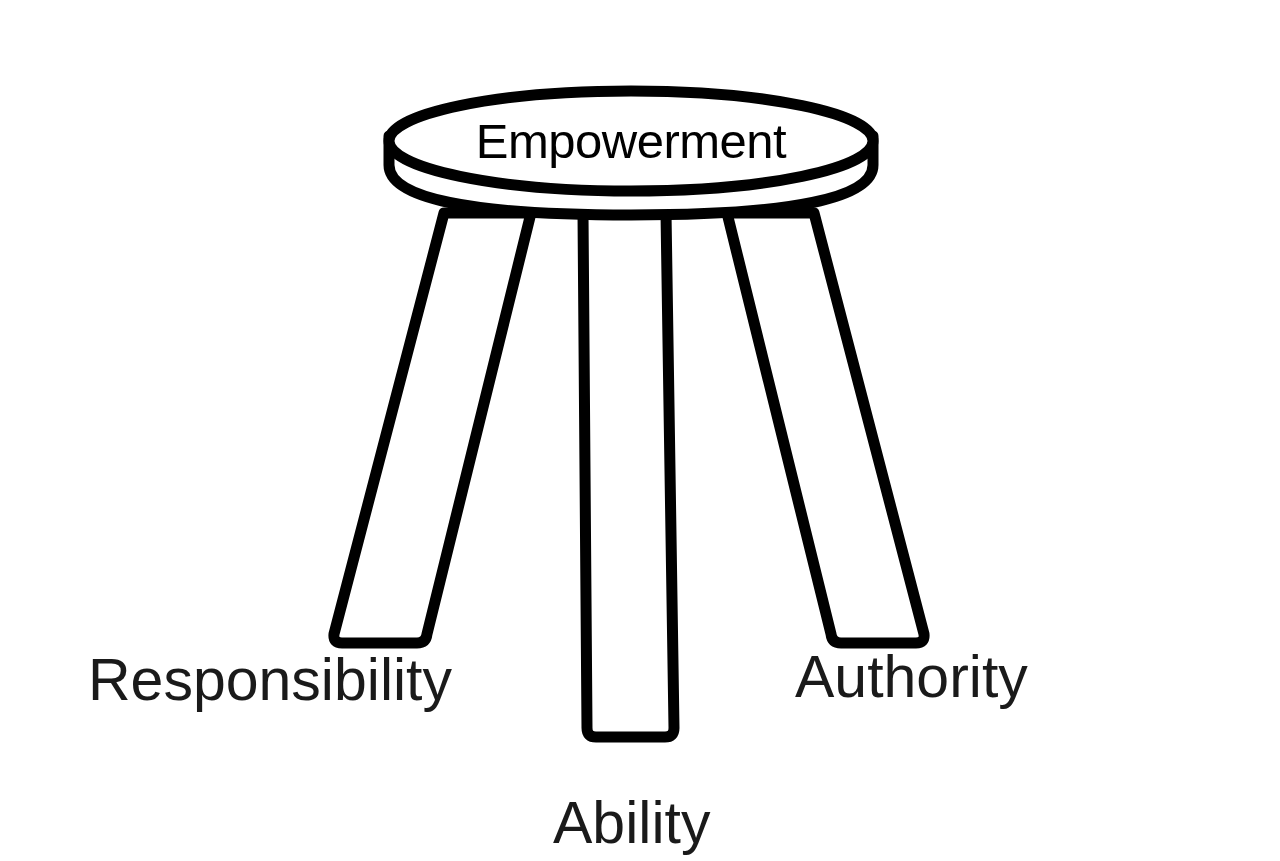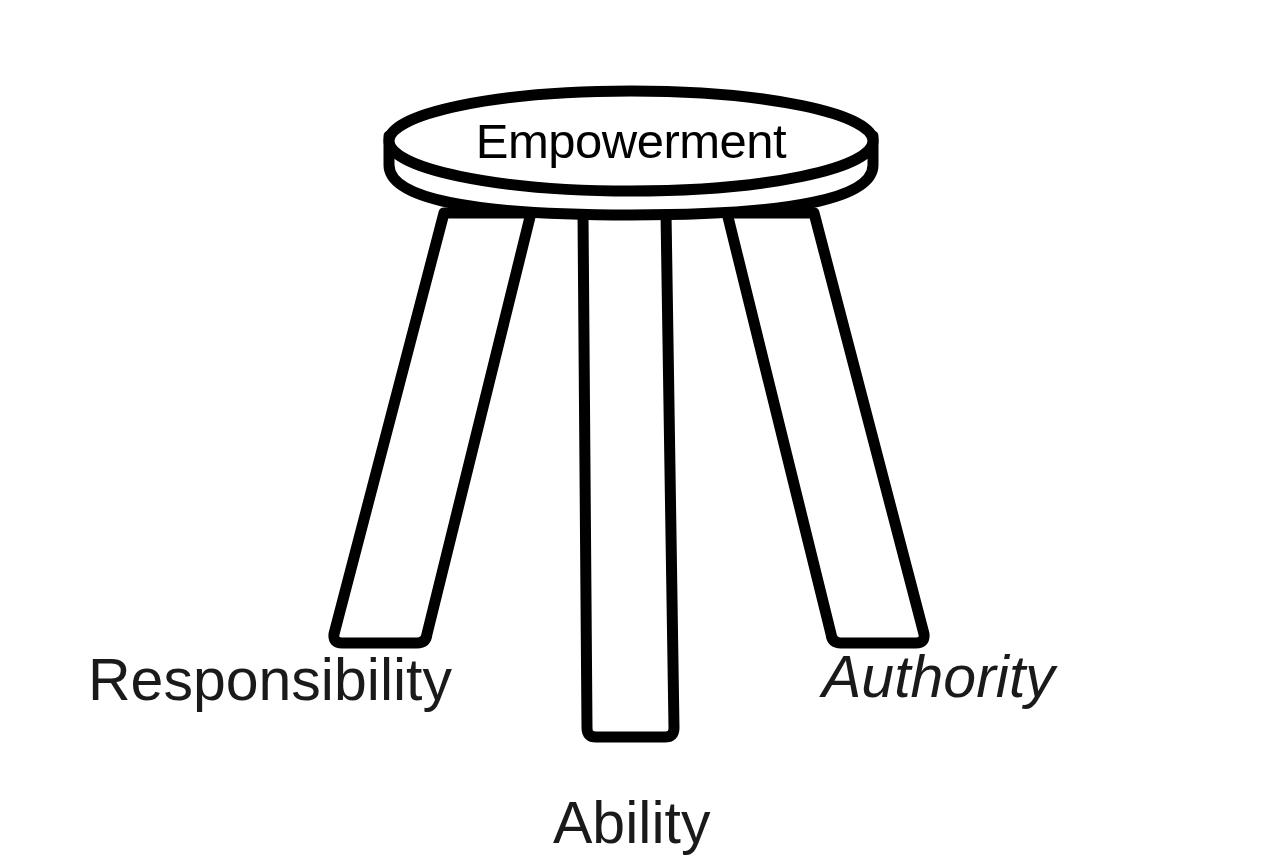--- a/index.html
+++ b/index.html
@@ -54,23 +54,22 @@
   }
   #label-responsibility {
     left: 88px;
     top: 651px;
   }
   #label-ability {
     left: 553px;
     top: 794px;
   }
   #label-authority {
-    left: 822px;
+    left: 795px;
     top: 648px;
-    font-style: italic;
   }
 </style>
 </head>
 <body>
 
 <div id="diagram-root">
 
   <svg id="stool-svg" viewBox="0 0 1280 861" xmlns="http://www.w3.org/2000/svg">
 
     <path class="stool-stroke" d="M 444 213 L 531 213 L 427 634 Q 426 643 417 643 L 342 643 Q 333 643 334 634 Z"></path>

